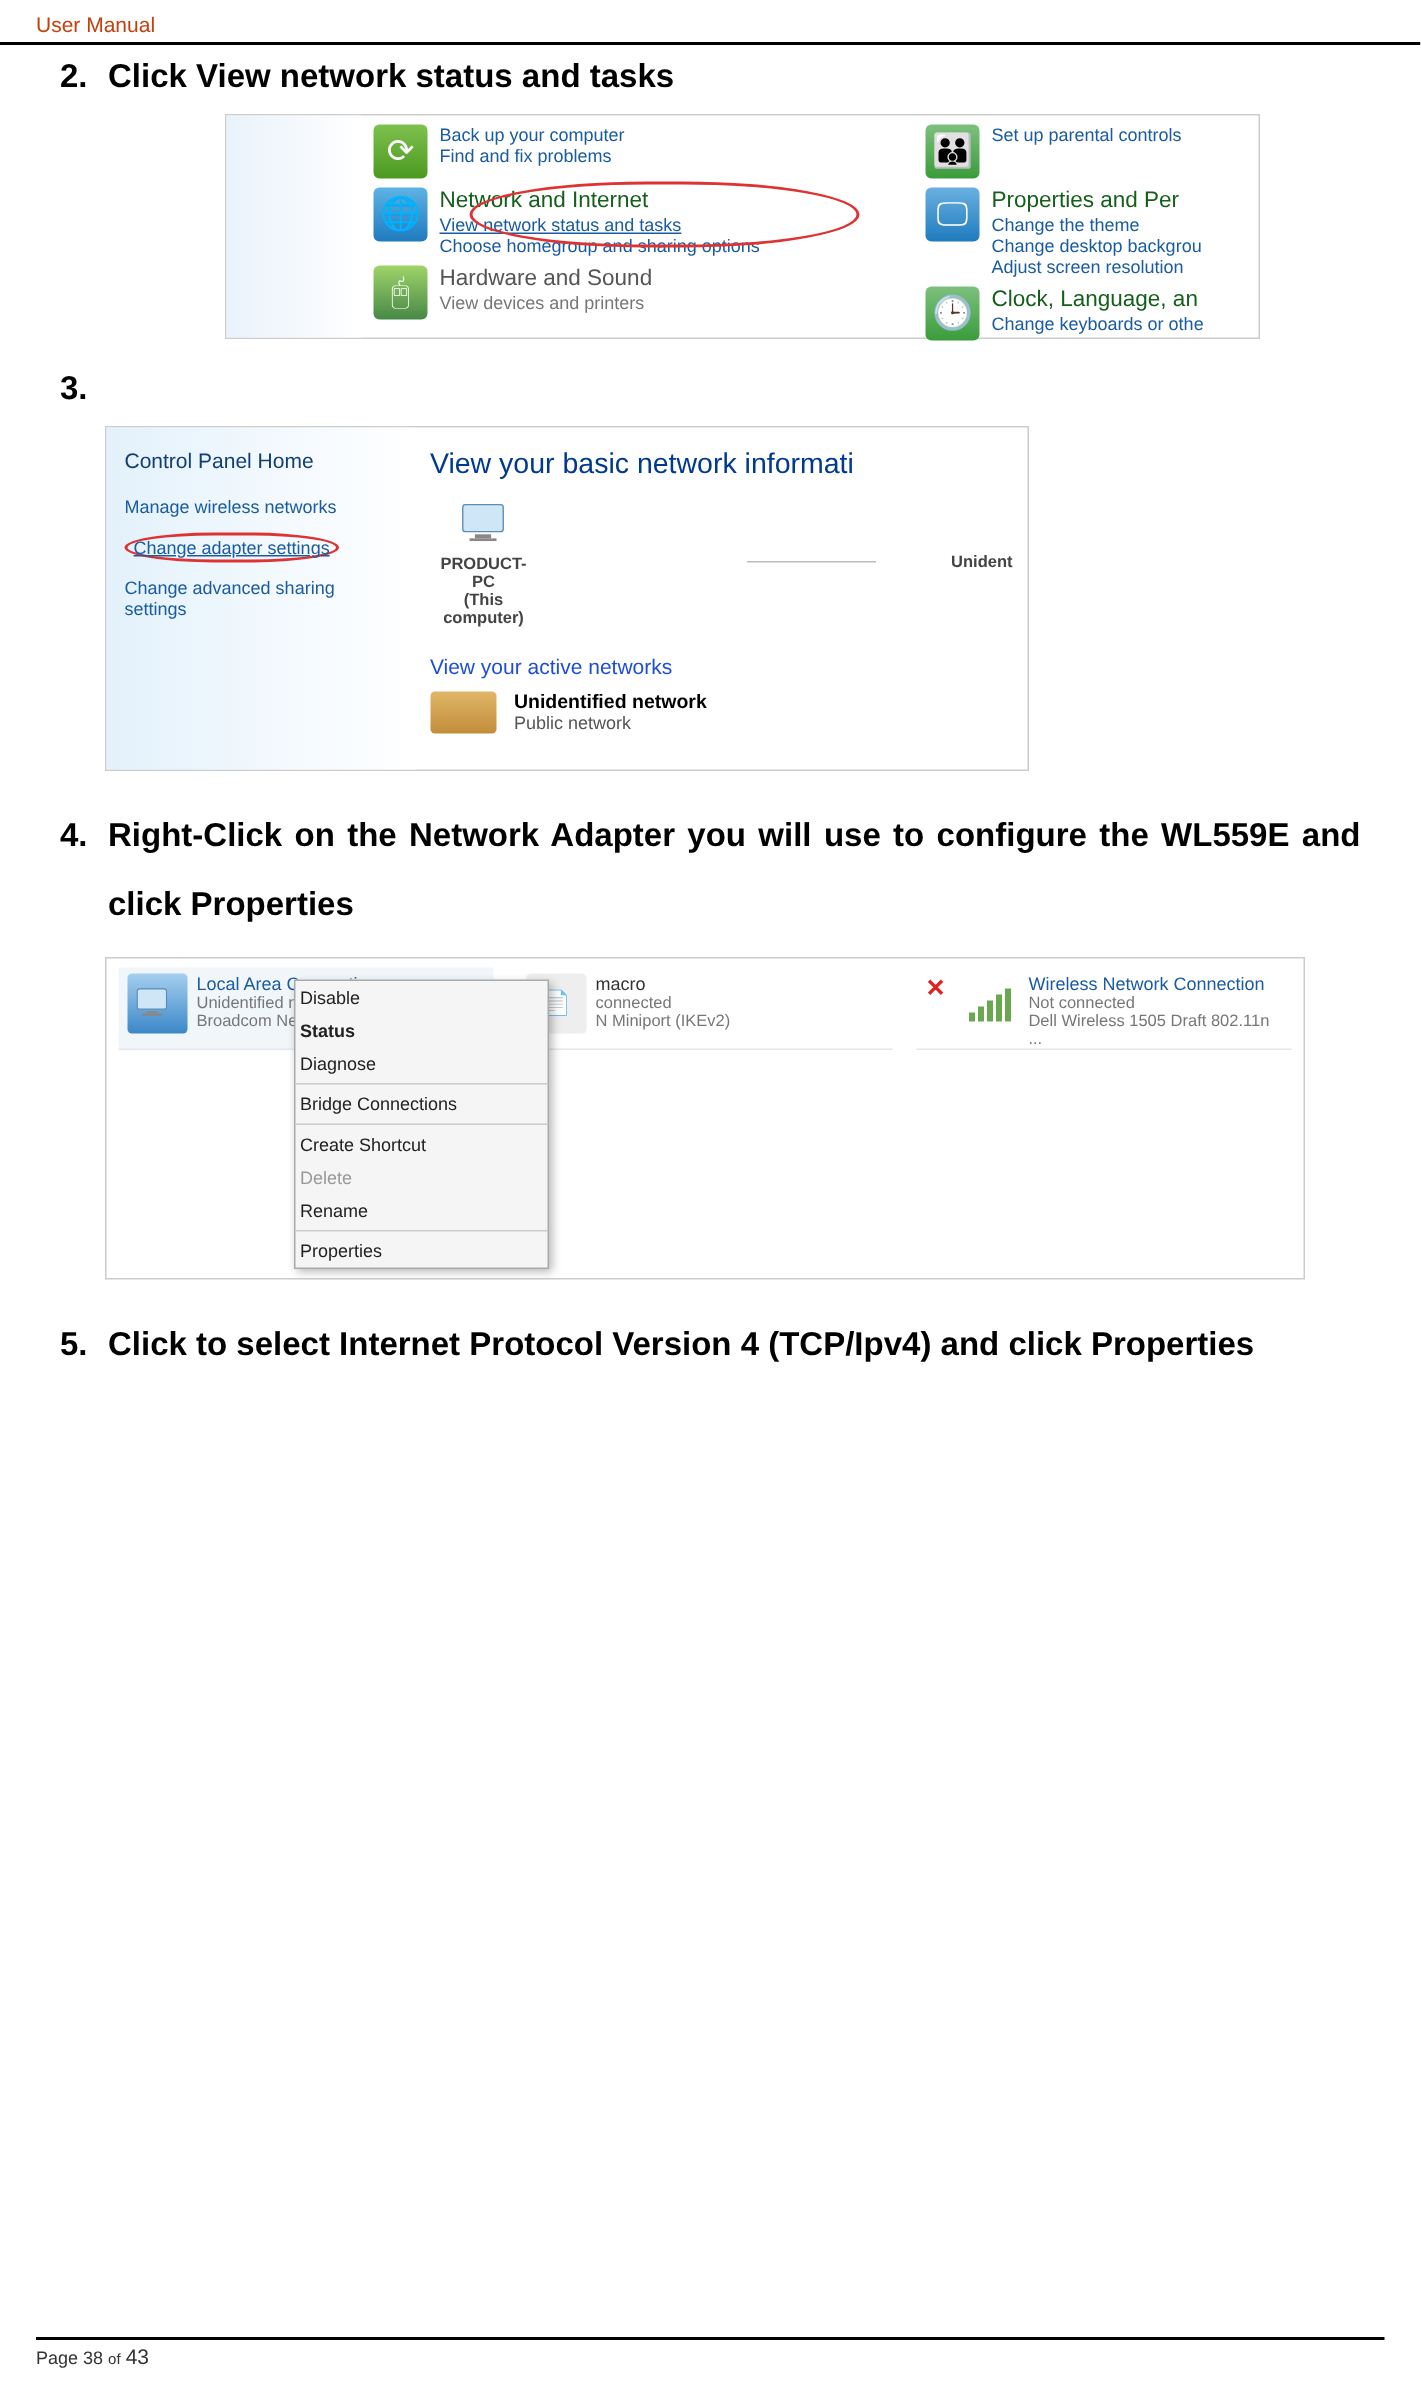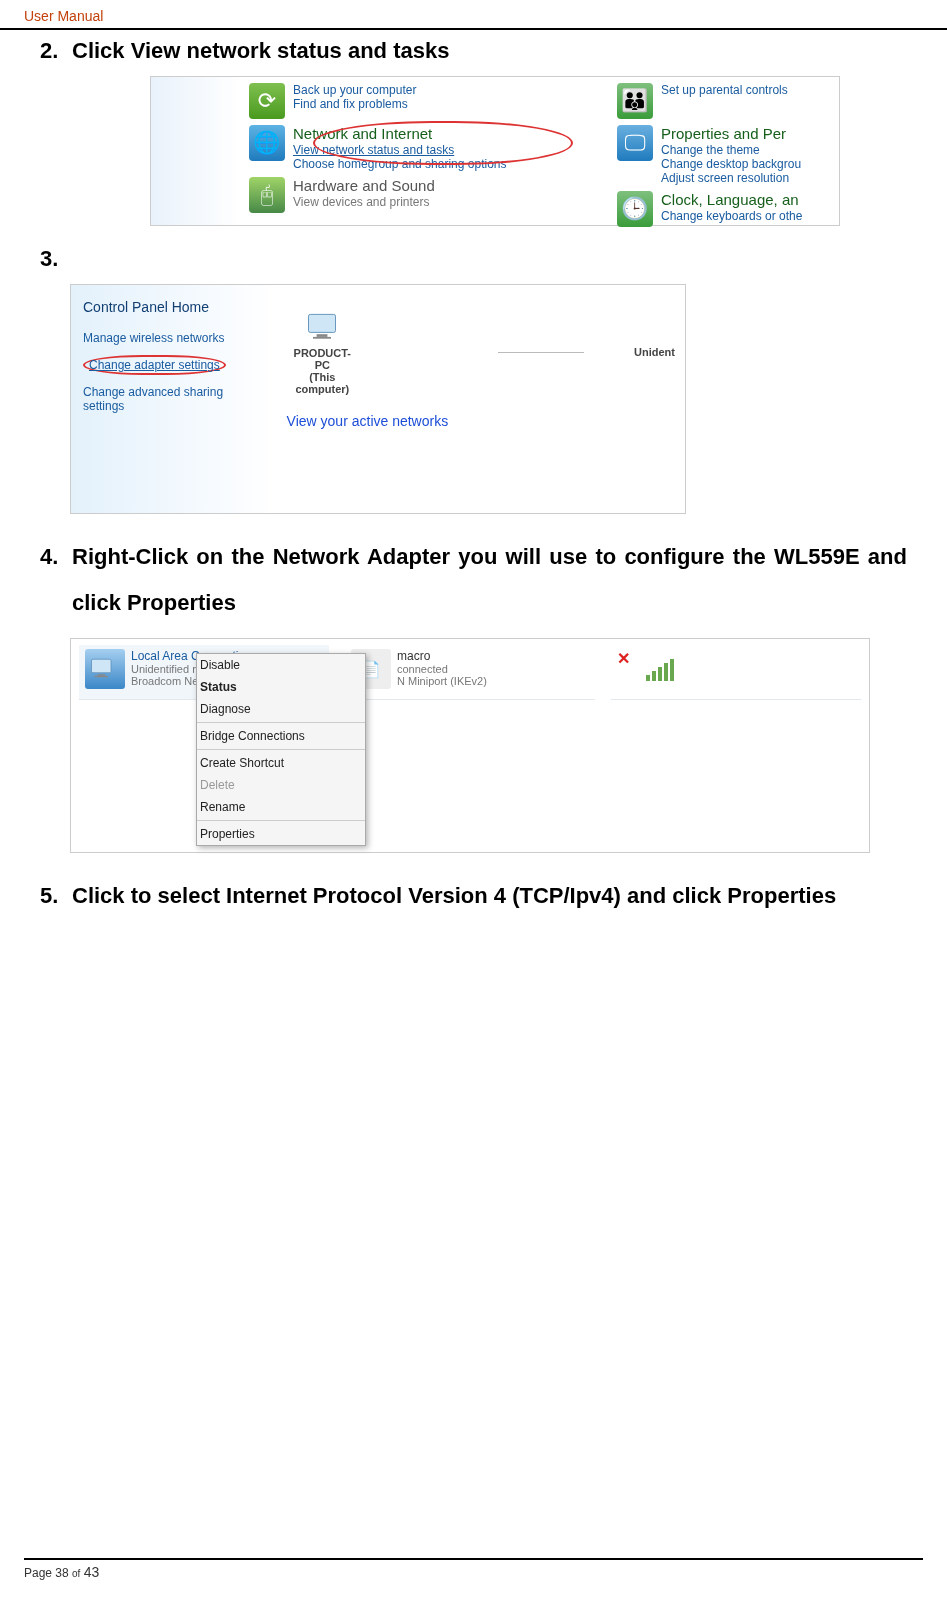--- a/index.html
+++ b/index.html
@@ -196,36 +196,44 @@
       <span class="step-num">3.</span>
     </div>
     <div class="figure fig2">
       <div class="sb">
         <div class="sb-title">Control Panel Home</div>
         <a>Manage wireless networks</a>
         <a class="active">Change adapter settings</a>
         <a>Change advanced sharing settings</a>
       </div>
       <div class="mv">
+        <div class="big">View your basic network informati</div>
         <div class="mv-row">
           <div class="mv-ico">
             <svg class="monitor-svg" viewBox="0 0 40 40">
                 <rect x="5" y="6" width="30" height="20" rx="2" fill="#cfe6f7" stroke="#5a8cb5"></rect>
                 <rect x="14" y="28" width="12" height="3" fill="#888"></rect>
                 <rect x="10" y="31" width="20" height="2" fill="#888"></rect>
               </svg>
             <div>PRODUCT-PC</div>
             <div>(This computer)</div>
           </div>
           <span class="line-hr"></span>
           <div class="mv-ico">
             <div>Unident</div>
           </div>
         </div>
         <div class="sec">View your active networks</div>
+        <div class="bench">
+          <div class="bench-icon"></div>
+          <div>
+            <div class="bt">Unidentified network</div>
+            <div class="bs">Public network</div>
+          </div>
+        </div>
       </div>
     </div>
   </div>
 
   <div class="step">
     <div class="step-title">
       <span class="step-num">4.</span>
       <span class="step-text" style="flex:1;">Right-Click on the Network Adapter you will use to configure the WL559E and click Properties</span>
     </div>
     <div class="figure fig3 f3" style="position:relative;">
@@ -259,20 +267,25 @@
         <div class="top" style="background:#fff;">
           <span class="red-x">✕</span>
           <div class="wi-ico">
             <svg viewBox="0 0 32 32">
                 <rect x="2" y="22" width="4" height="6" fill="#6aa84f"></rect>
                 <rect x="8" y="18" width="4" height="10" fill="#6aa84f"></rect>
                 <rect x="14" y="14" width="4" height="14" fill="#6aa84f"></rect>
                 <rect x="20" y="10" width="4" height="18" fill="#6aa84f"></rect>
                 <rect x="26" y="6" width="4" height="22" fill="#6aa84f"></rect>
               </svg>
+          </div>
+          <div class="nc-txt">
+            <div class="t1">Wireless Network Connection</div>
+            <div class="t2">Not connected</div>
+            <div class="t2">Dell Wireless 1505 Draft 802.11n ...</div>
           </div>
         </div>
       </div>
       <div class="ctxmenu" style="position:absolute; left:125px; top:14px;">
         <div class="mi">Disable</div>
         <div class="mi bold">Status</div>
         <div class="mi">Diagnose</div>
         <div class="sep"></div>
         <div class="mi">Bridge Connections</div>
         <div class="sep"></div>

